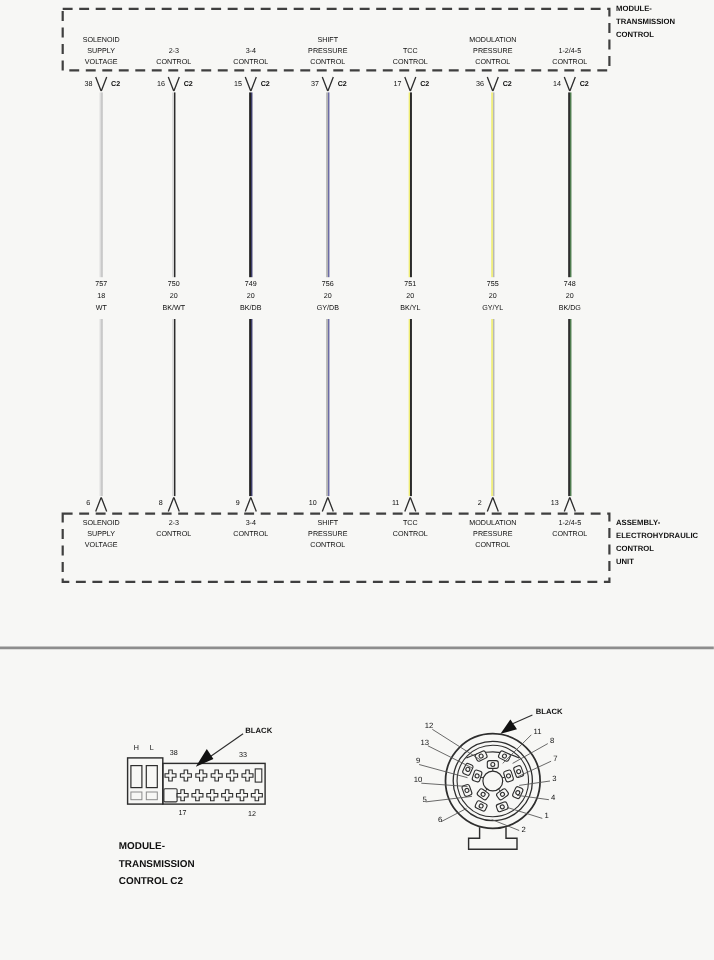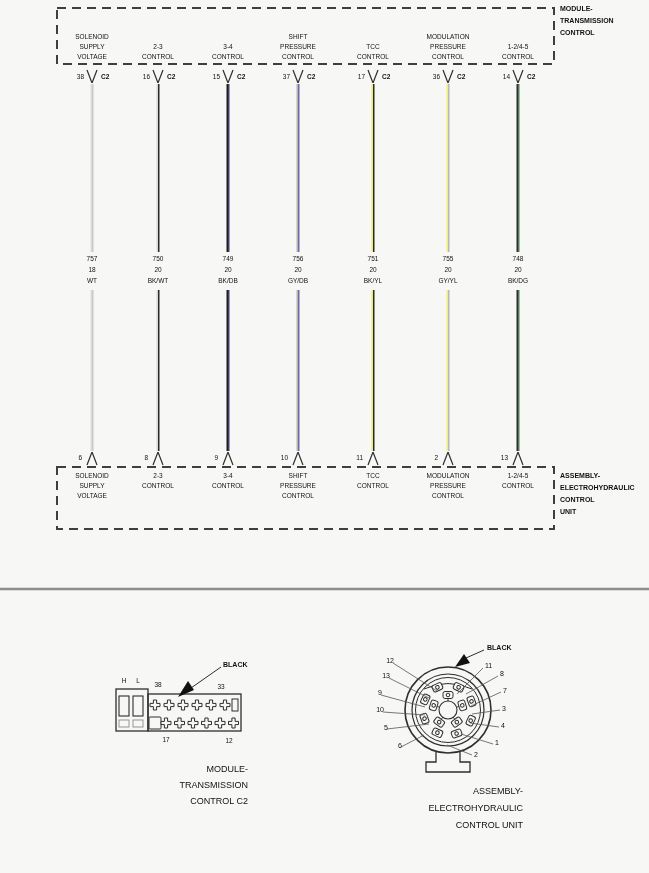--- a/index.html
+++ b/index.html
@@ -19,21 +19,21 @@
   .wire     { position:absolute; width:3px; left:var(--cx); transform:translateX(-50%); }
   .wire.seg-top { top:84px; height:168px; }
   .wire.seg-bot { top:290px; height:161px; }
   .w-circ, .w-gauge, .w-code { position:absolute; left:var(--cx); transform:translateX(-50%); font-size:6.5px; white-space:nowrap; }
   .w-circ  { top:255px; } .w-gauge { top:266px; } .w-code { top:277px; }
   .b-pin   { position:absolute; width:30px; text-align:right; left:calc(var(--cx) - 40px); top:454px; font-size:6.5px; }
   .b-label { position:absolute; top:471px; width:86px; left:var(--cx); transform:translateX(-50%);
              text-align:center; font-size:6.5px; line-height:10px; white-space:pre-line; }
 
   .side-label { position:absolute; font-size:7px; font-weight:bold; line-height:12px; white-space:pre-line; }
-  .cap { position:absolute; font-weight:normal; font-size:9px; line-height:16px; text-align:right; white-space:pre-line; }
+  .cap { position:absolute; font-weight:bold; font-size:9px; line-height:16px; text-align:left; white-space:pre-line; }
   .tiny { position:absolute; font-size:6.5px; white-space:nowrap; }
   .tiny.ctr { transform:translateX(-50%); }
   .blk { position:absolute; font-size:7px; font-weight:bold; white-space:nowrap; }
   .pinlab { position:absolute; font-size:7px; width:16px; white-space:nowrap; }
   .pinlab.r { text-align:right; }
 </style>
 </head>
 <body>
 
 <div class="page">
@@ -353,17 +353,14 @@
   <div class="pinlab r" style="left:372px; top:724px;">5</div>
   <div class="pinlab r" style="left:386px; top:742px;">6</div>
   <div class="pinlab" style="left:485px; top:662px;">11</div>
   <div class="pinlab" style="left:500px; top:670px;">8</div>
   <div class="pinlab" style="left:503px; top:687px;">7</div>
   <div class="pinlab" style="left:502px; top:705px;">3</div>
   <div class="pinlab" style="left:501px; top:722px;">4</div>
   <div class="pinlab" style="left:495px; top:739px;">1</div>
   <div class="pinlab" style="left:474px; top:751px;">2</div>
   <div class="blk" style="left:487px; top:644px;">BLACK</div>
-  <div class="cap" style="left:363px; top:783px; width:160px; line-height:17px;">ASSEMBLY-
-ELECTROHYDRAULIC
-CONTROL UNIT</div>
 
 </div>
 
 </body></html>

